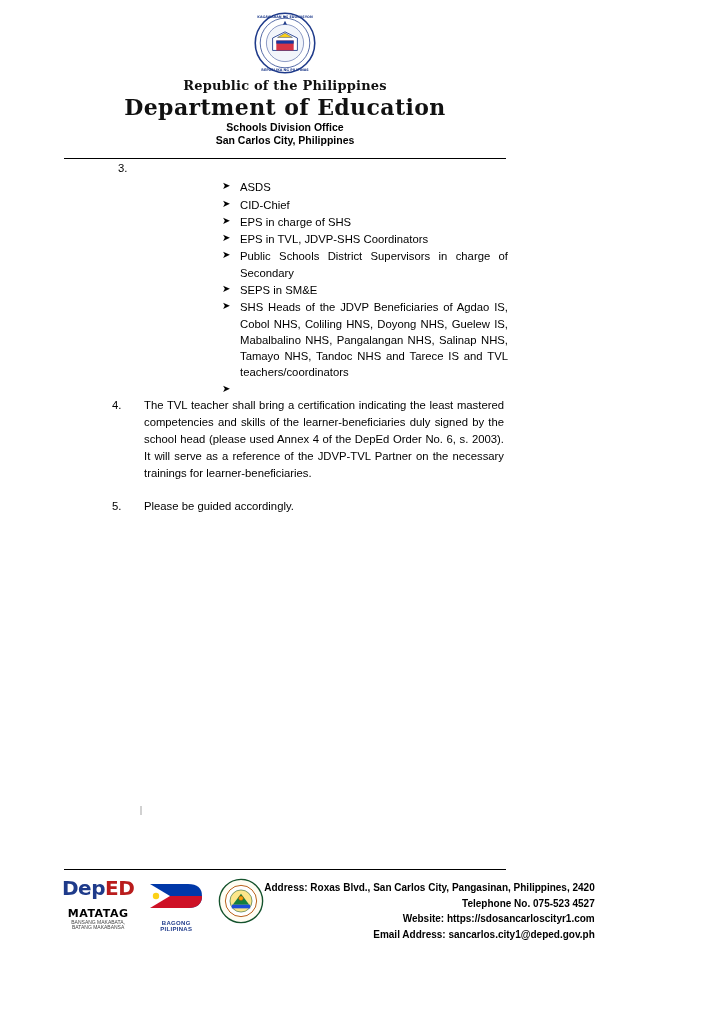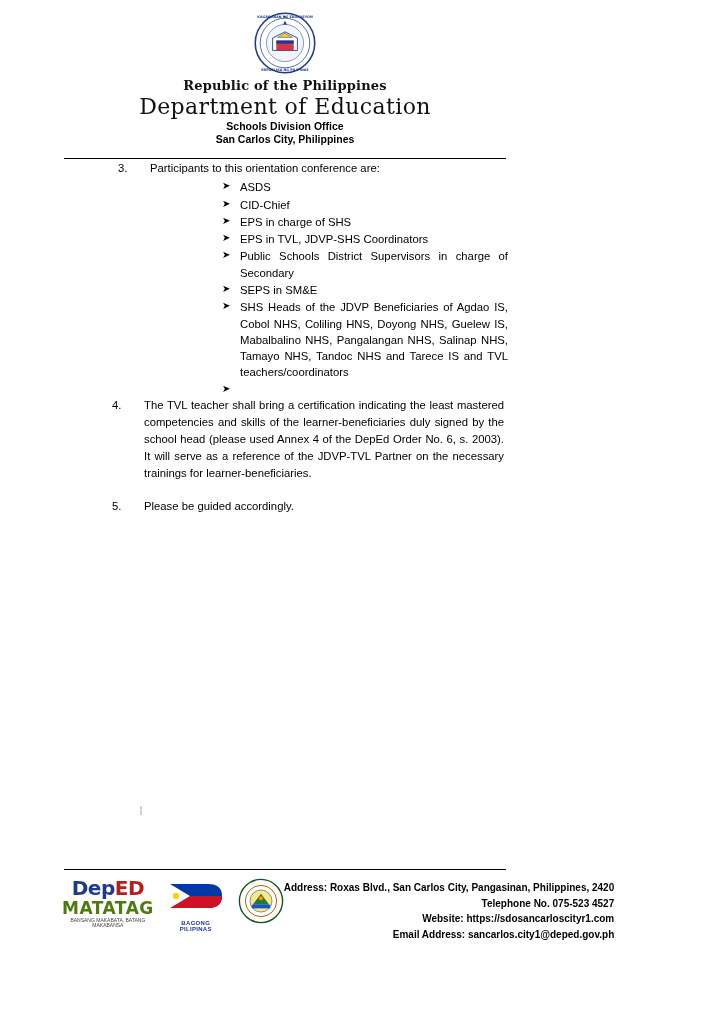--- a/index.html
+++ b/index.html
@@ -38,21 +38,21 @@
   .rep-line {
     font-family: "DejaVu Serif", serif;
     font-weight: bold;
     font-size: 13px;
     letter-spacing: 0.2px;
     margin-top: 4px;
     color: #111;
   }
   .dept-line {
     font-family: "DejaVu Serif", serif;
-    font-weight: normal;
+    font-weight: bold;
     font-size: 22px;
     letter-spacing: 0.4px;
     margin-top: 1px;
     color: #111;
   }
   .region-line {
     font-size: 10.5px;
     font-weight: bold;
     margin-top: 3px;
   }
@@ -176,23 +176,23 @@
     font-family: "DejaVu Sans", sans-serif;
     font-weight: bold;
     font-size: 20px;
     letter-spacing: -0.5px;
   }
   .deped-word .dep { color: #1e3a8a; }
   .deped-word .ed { color: #b91c1c; }
   .matatag {
     font-family: "DejaVu Sans", sans-serif;
     font-weight: bold;
-    font-size: 17px;
-    color: #4d7c0f;
-    margin-top: 2px;
+    font-size: 11px;
+    color: #000000;
+    margin-top: 10px;
     letter-spacing: 0.5px;
   }
   .matatag-sub {
     font-size: 5px;
     color: #444;
     margin-top: 1px;
   }
   .bagong {
     text-align: center;
   }
@@ -253,21 +253,20 @@
     <div class="dept-line">Department of Education</div>
     <div class="division-line">Schools Division Office</div>
     <div class="city-line">San Carlos City, Philippines</div>
   </div>
   <div class="header-rule"></div>
 
   <div class="body-content">
 
     <div class="num-item">
       <div class="num">3.</div>
-      <div class="num-txt">Participants to this orientation conference are:</div>
     </div>
 
     <ul class="bullets">
       <li>
         <span class="arrow">➤</span>
         <span class="btxt">ASDS</span>
       </li>
       <li>
         <span class="arrow">➤</span>
         <span class="btxt">CID-Chief</span>

